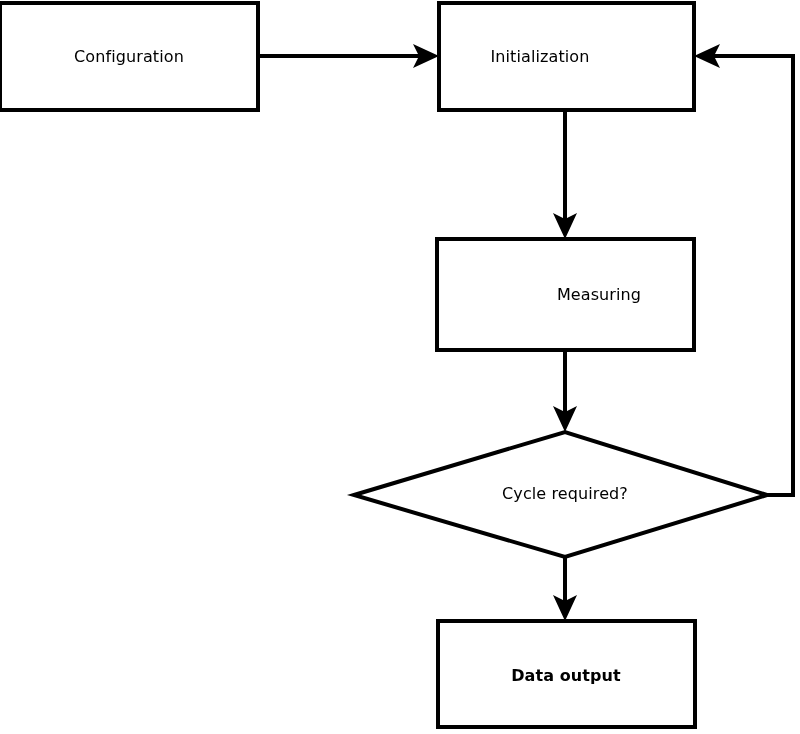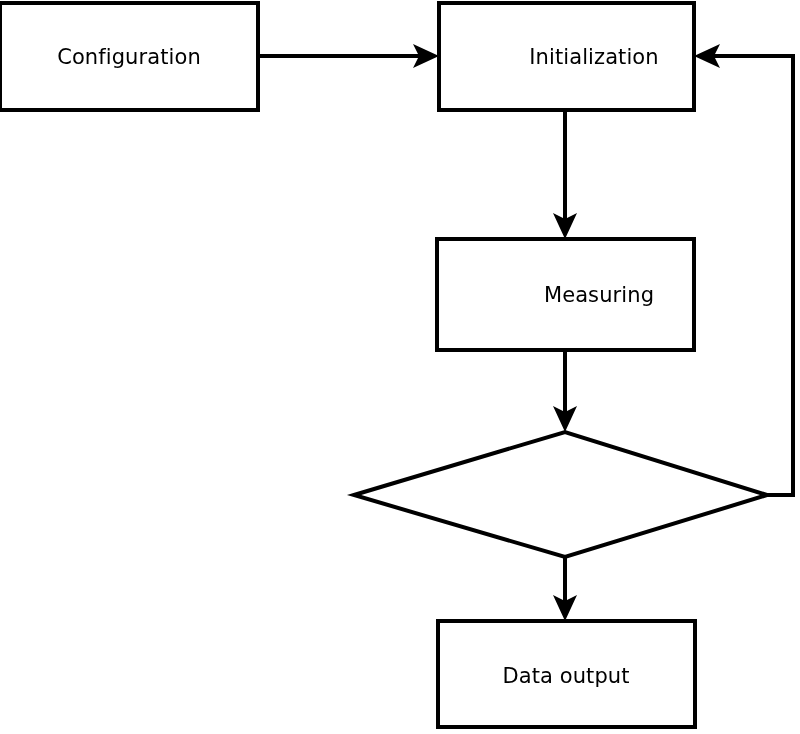--- a/index.html
+++ b/index.html
@@ -23,21 +23,21 @@
     position: absolute;
     left: 0;
     top: 0;
     width: 800px;
     height: 734px;
   }
   .node-label {
     position: absolute;
     color: #000000;
     font-family: "DejaVu Sans", sans-serif;
-    font-size: 21px;
+    font-size: 16px;
     line-height: 1;
     white-space: nowrap;
     text-align: center;
     letter-spacing: 0.1px;
     transform: translate(-50%, -50%);
     pointer-events: none;
   }
 </style>
 </head>
 <body>
@@ -77,20 +77,21 @@
     </g>
 
     <g>
       <polyline points="767,495 793,495 793,56 704,56" fill="none" stroke="#000000" stroke-width="4" stroke-linejoin="miter"></polyline>
       <polygon points="694,56 720,44 714,56 720,68" fill="#000000"></polygon>
     </g>
   </svg>
 
   <div class="node-label" style="left:129px; top:57px;">Configuration</div>
 
-  <div class="node-label" style="left:594px; top:57px;">Initialization</div>
+  <div class="node-label" style="left:540px; top:57px;">Initialization</div>
 
   <div class="node-label" style="left:565px; top:295px;margin-left:34px;">Measuring</div>
 
+  <div class="node-label" style="left:565px; top:494px;">Cycle required?</div>
 
-  <div class="node-label" style="left:566px; top:676px;">Data output</div>
+  <div class="node-label" style="left:566px; top:676px;font-weight:bold;">Data output</div>
 
 </div>
 
 </body></html>

